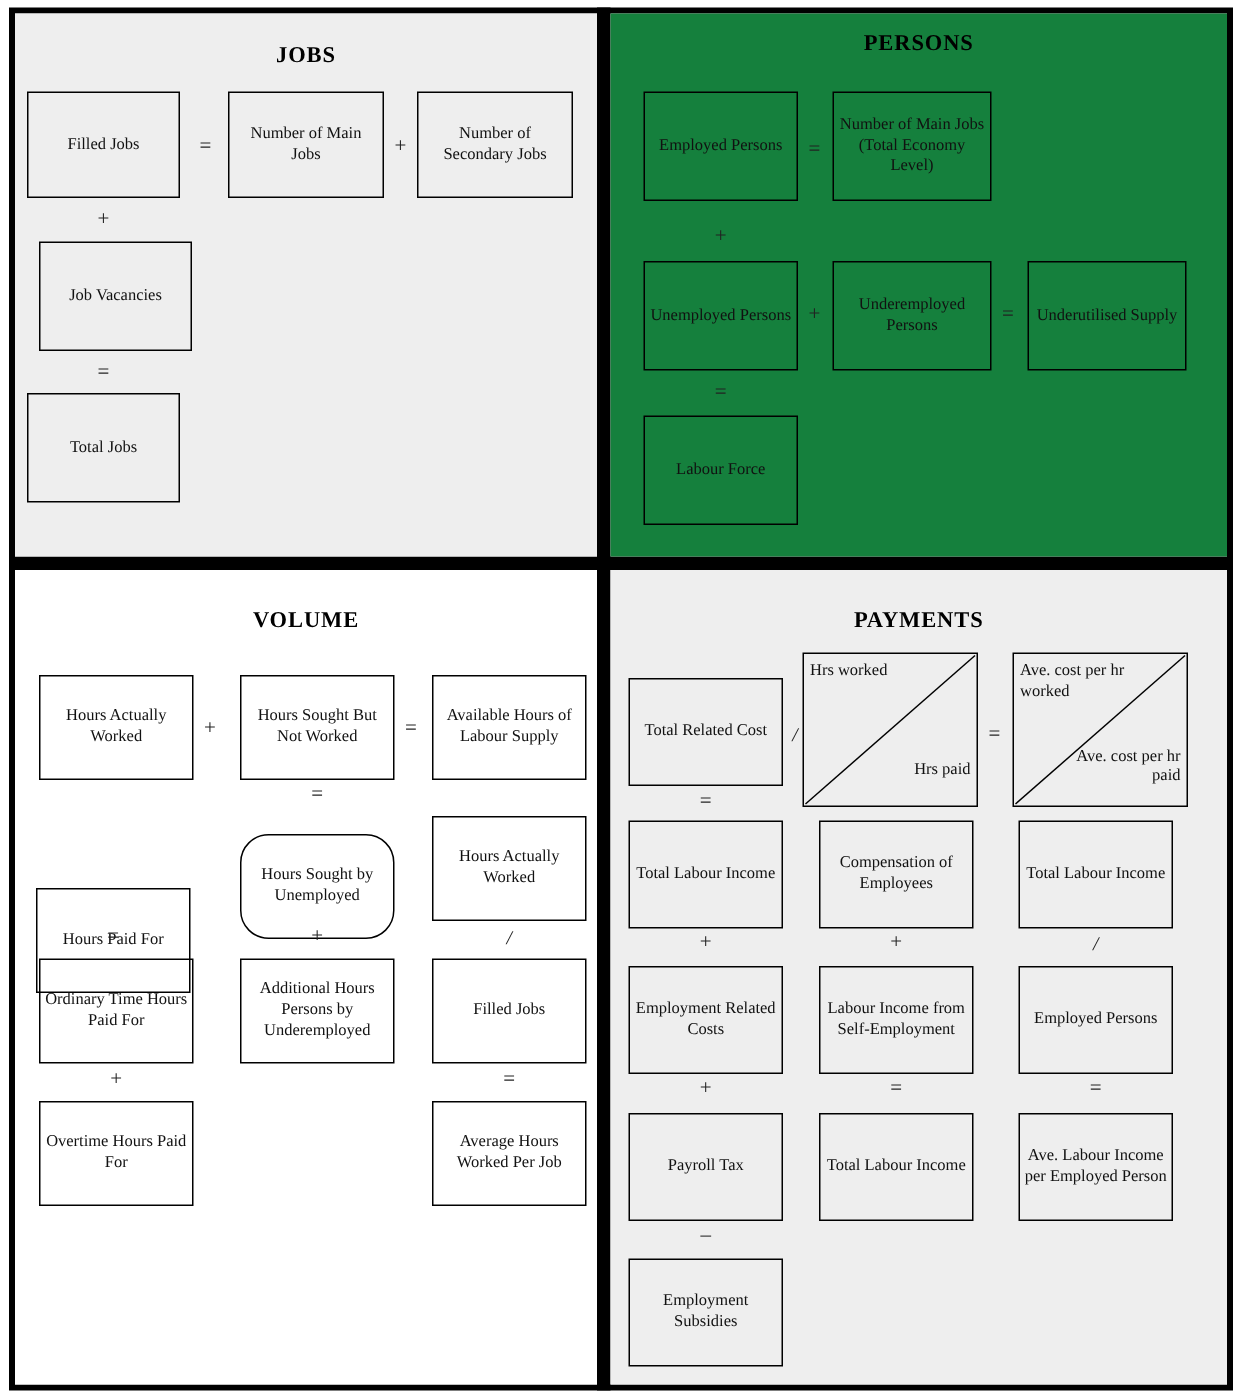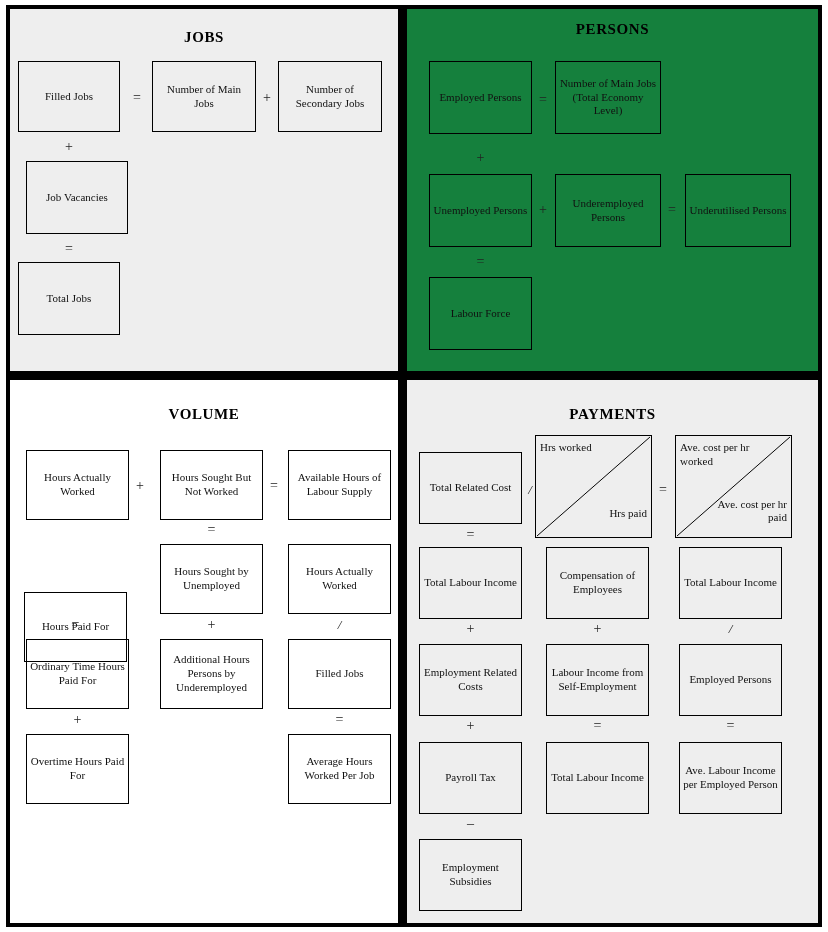--- a/index.html
+++ b/index.html
@@ -167,21 +167,21 @@
     <div class="op" style="left:22px; top:142px; width:103px;">+</div>
 
     <div class="box" style="left:22px; top:165px; width:103px; height:73px;">Unemployed Persons</div>
 
     <div class="op" style="left:129px; top:194px; width:14px;">+</div>
 
     <div class="box" style="left:148px; top:165px; width:106px; height:73px;">Underemployed Persons</div>
 
     <div class="op" style="left:258px; top:194px; width:14px;">=</div>
 
-    <div class="box" style="left:278px; top:165px; width:106px; height:73px;">Underutilised Persons</div>
+    <div class="box" style="left:278px; top:165px; width:106px; height:73px;">Underutilised Supply</div>
 
     <div class="op" style="left:22px; top:246px; width:103px;">=</div>
 
     <div class="box" style="left:22px; top:268px; width:103px; height:73px;">Labour Force</div>
   </div>
 
   <div class="quad quad-volume">
     <div class="quad-title" style="left:0; top:26px; width:388px;">VOLUME</div>
 
     <div class="box" style="left:16px; top:70px; width:103px; height:70px;">Hours Actually Worked</div>
@@ -191,21 +191,21 @@
     <div class="box" style="left:150px; top:70px; width:103px; height:70px;">Hours Sought But Not Worked</div>
 
     <div class="op" style="left:257px; top:99px; width:14px;">=</div>
 
     <div class="box" style="left:278px; top:70px; width:103px; height:70px;">Available Hours of Labour Supply</div>
 
     <div class="op" style="left:150px; top:143px; width:103px;">=</div>
 
     <div class="box" style="left:14px; top:164px; width:103px; height:70px;margin-top:48px;">Hours Paid For</div>
 
-    <div class="box" style="left:150px; top:164px; width:103px; height:70px;">Hours Sought by Unemployed</div>
+    <div class="box" style="left:150px; top:176px; width:103px; height:70px;border-radius:19px;">Hours Sought by Unemployed</div>
 
     <div class="box" style="left:278px; top:164px; width:103px; height:70px;">Hours Actually Worked</div>
 
     <div class="op" style="left:14px; top:238px; width:103px;">=</div>
 
     <div class="op" style="left:150px; top:238px; width:103px;">+</div>
 
     <div class="op op-slash" style="left:278px; top:238px; width:103px;">/</div>
 
     <div class="box" style="left:16px; top:259px; width:103px; height:70px;">Ordinary Time Hours Paid For</div>

